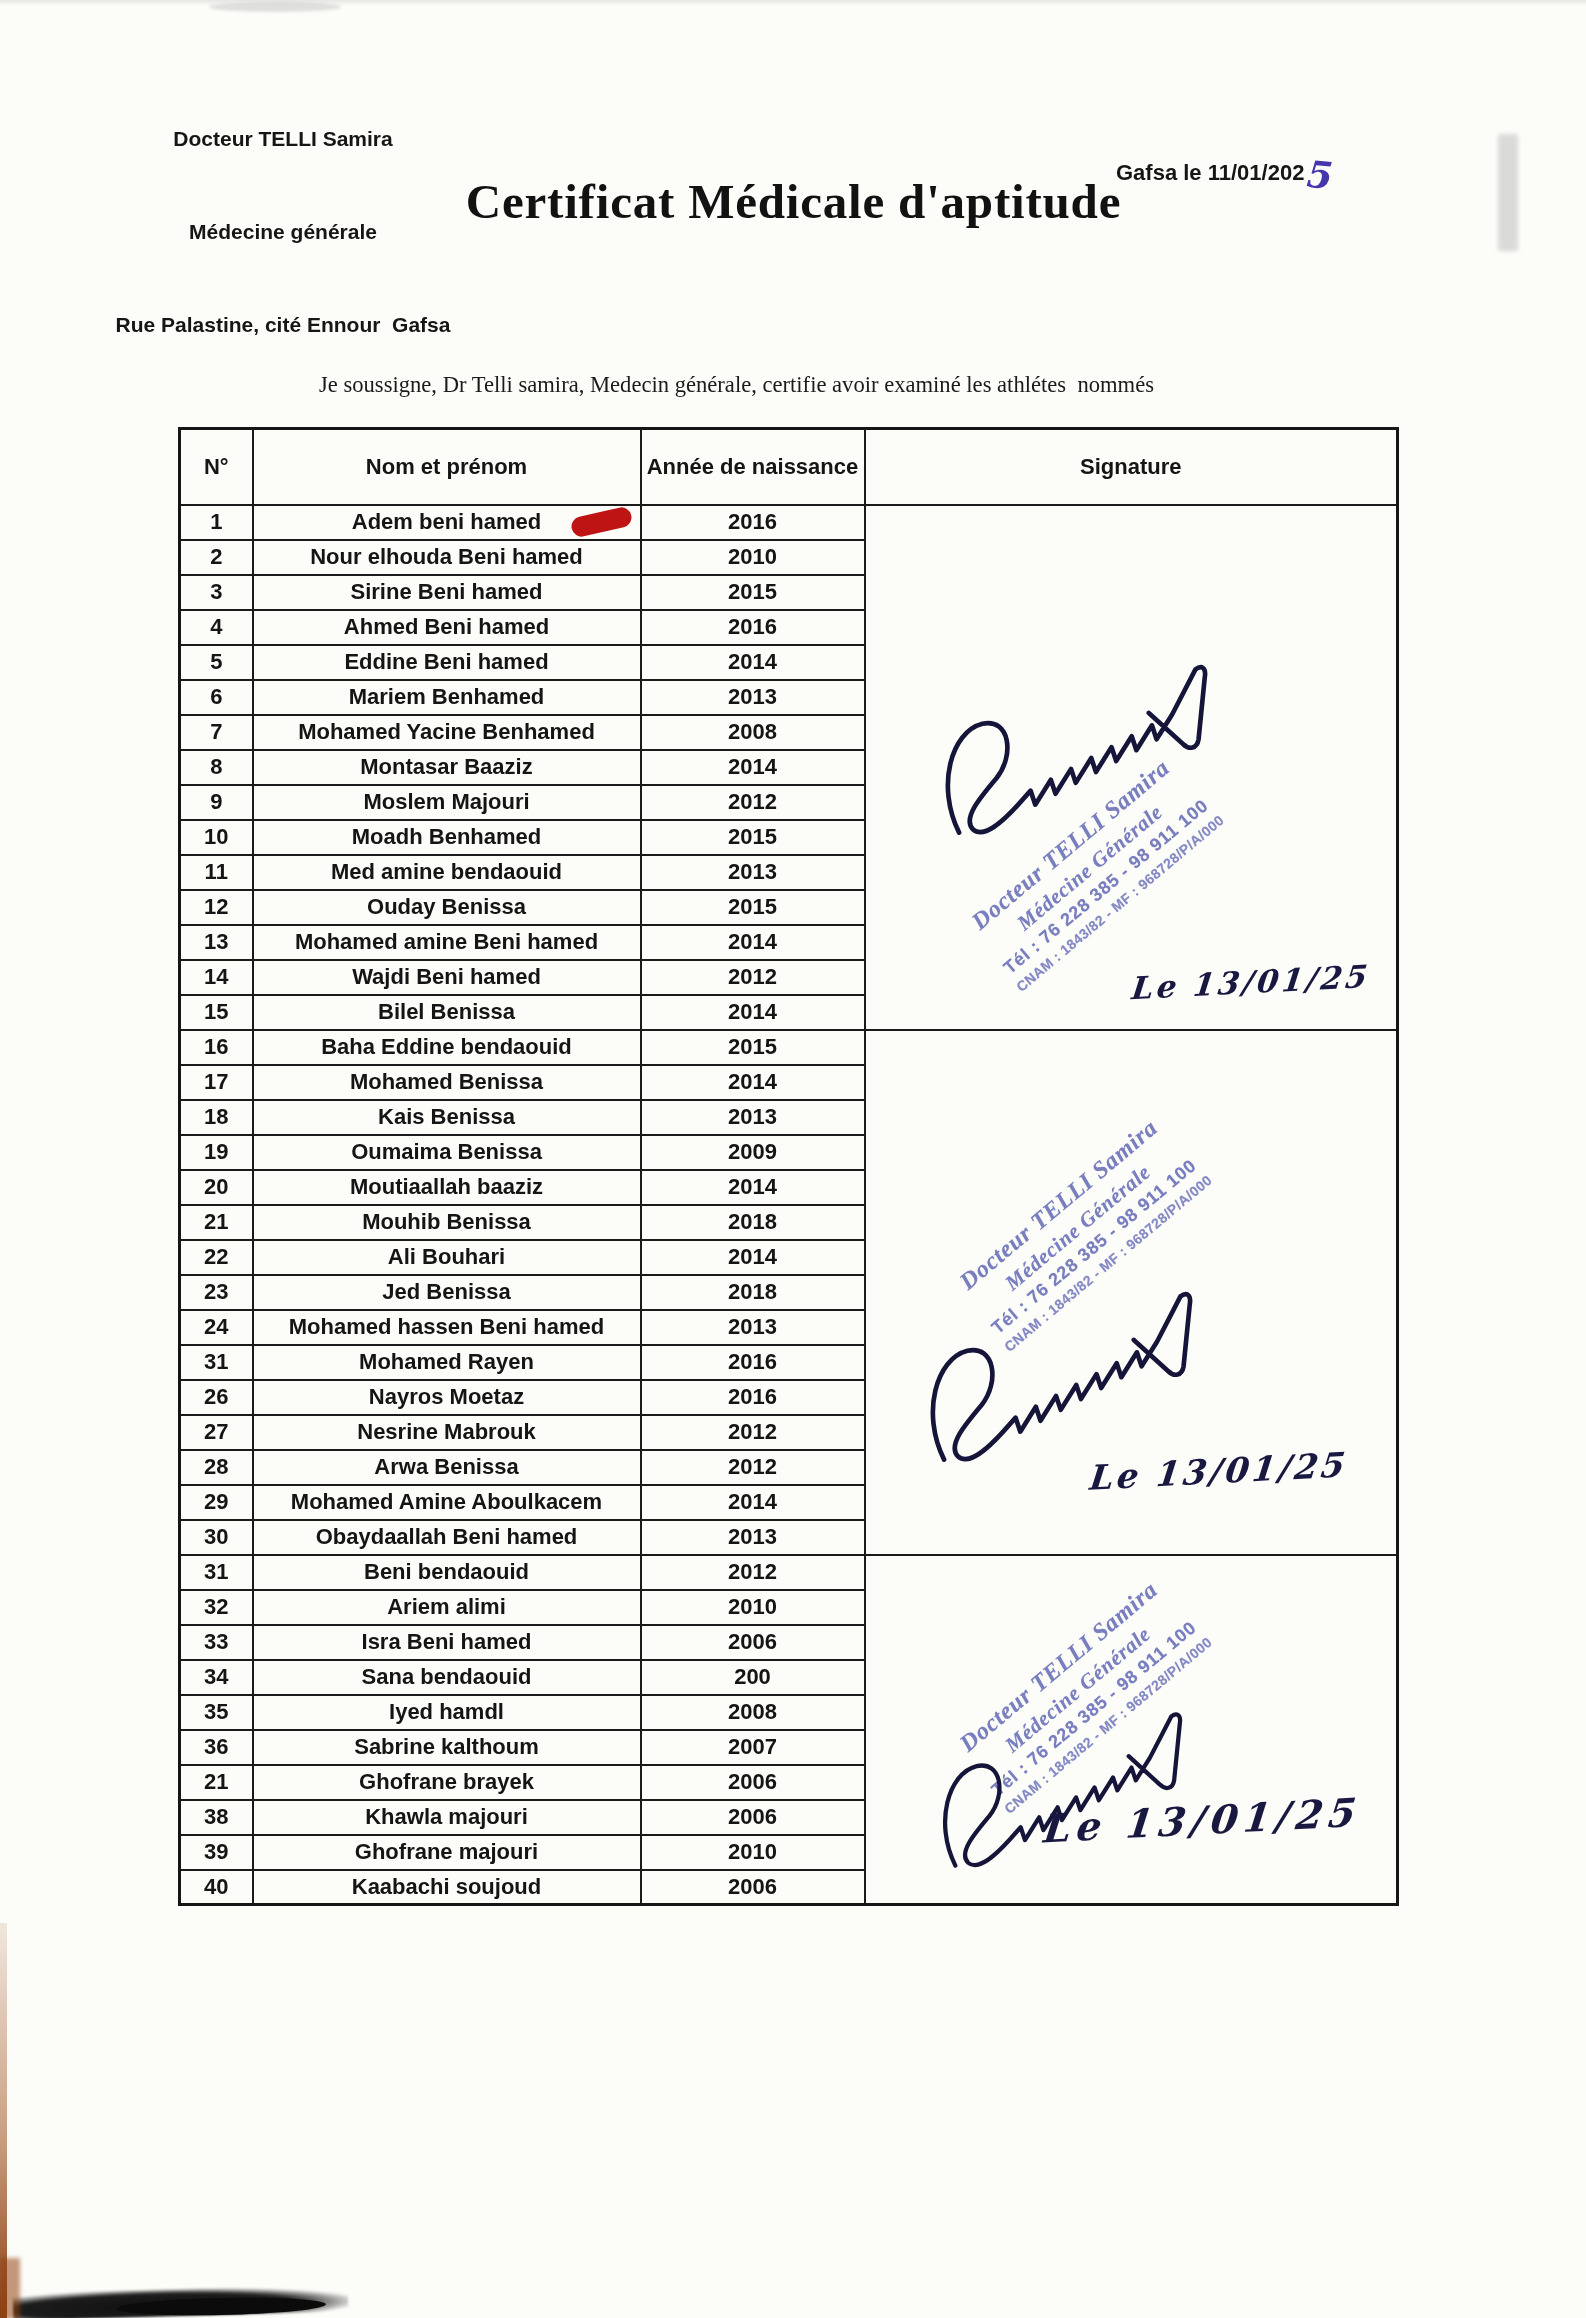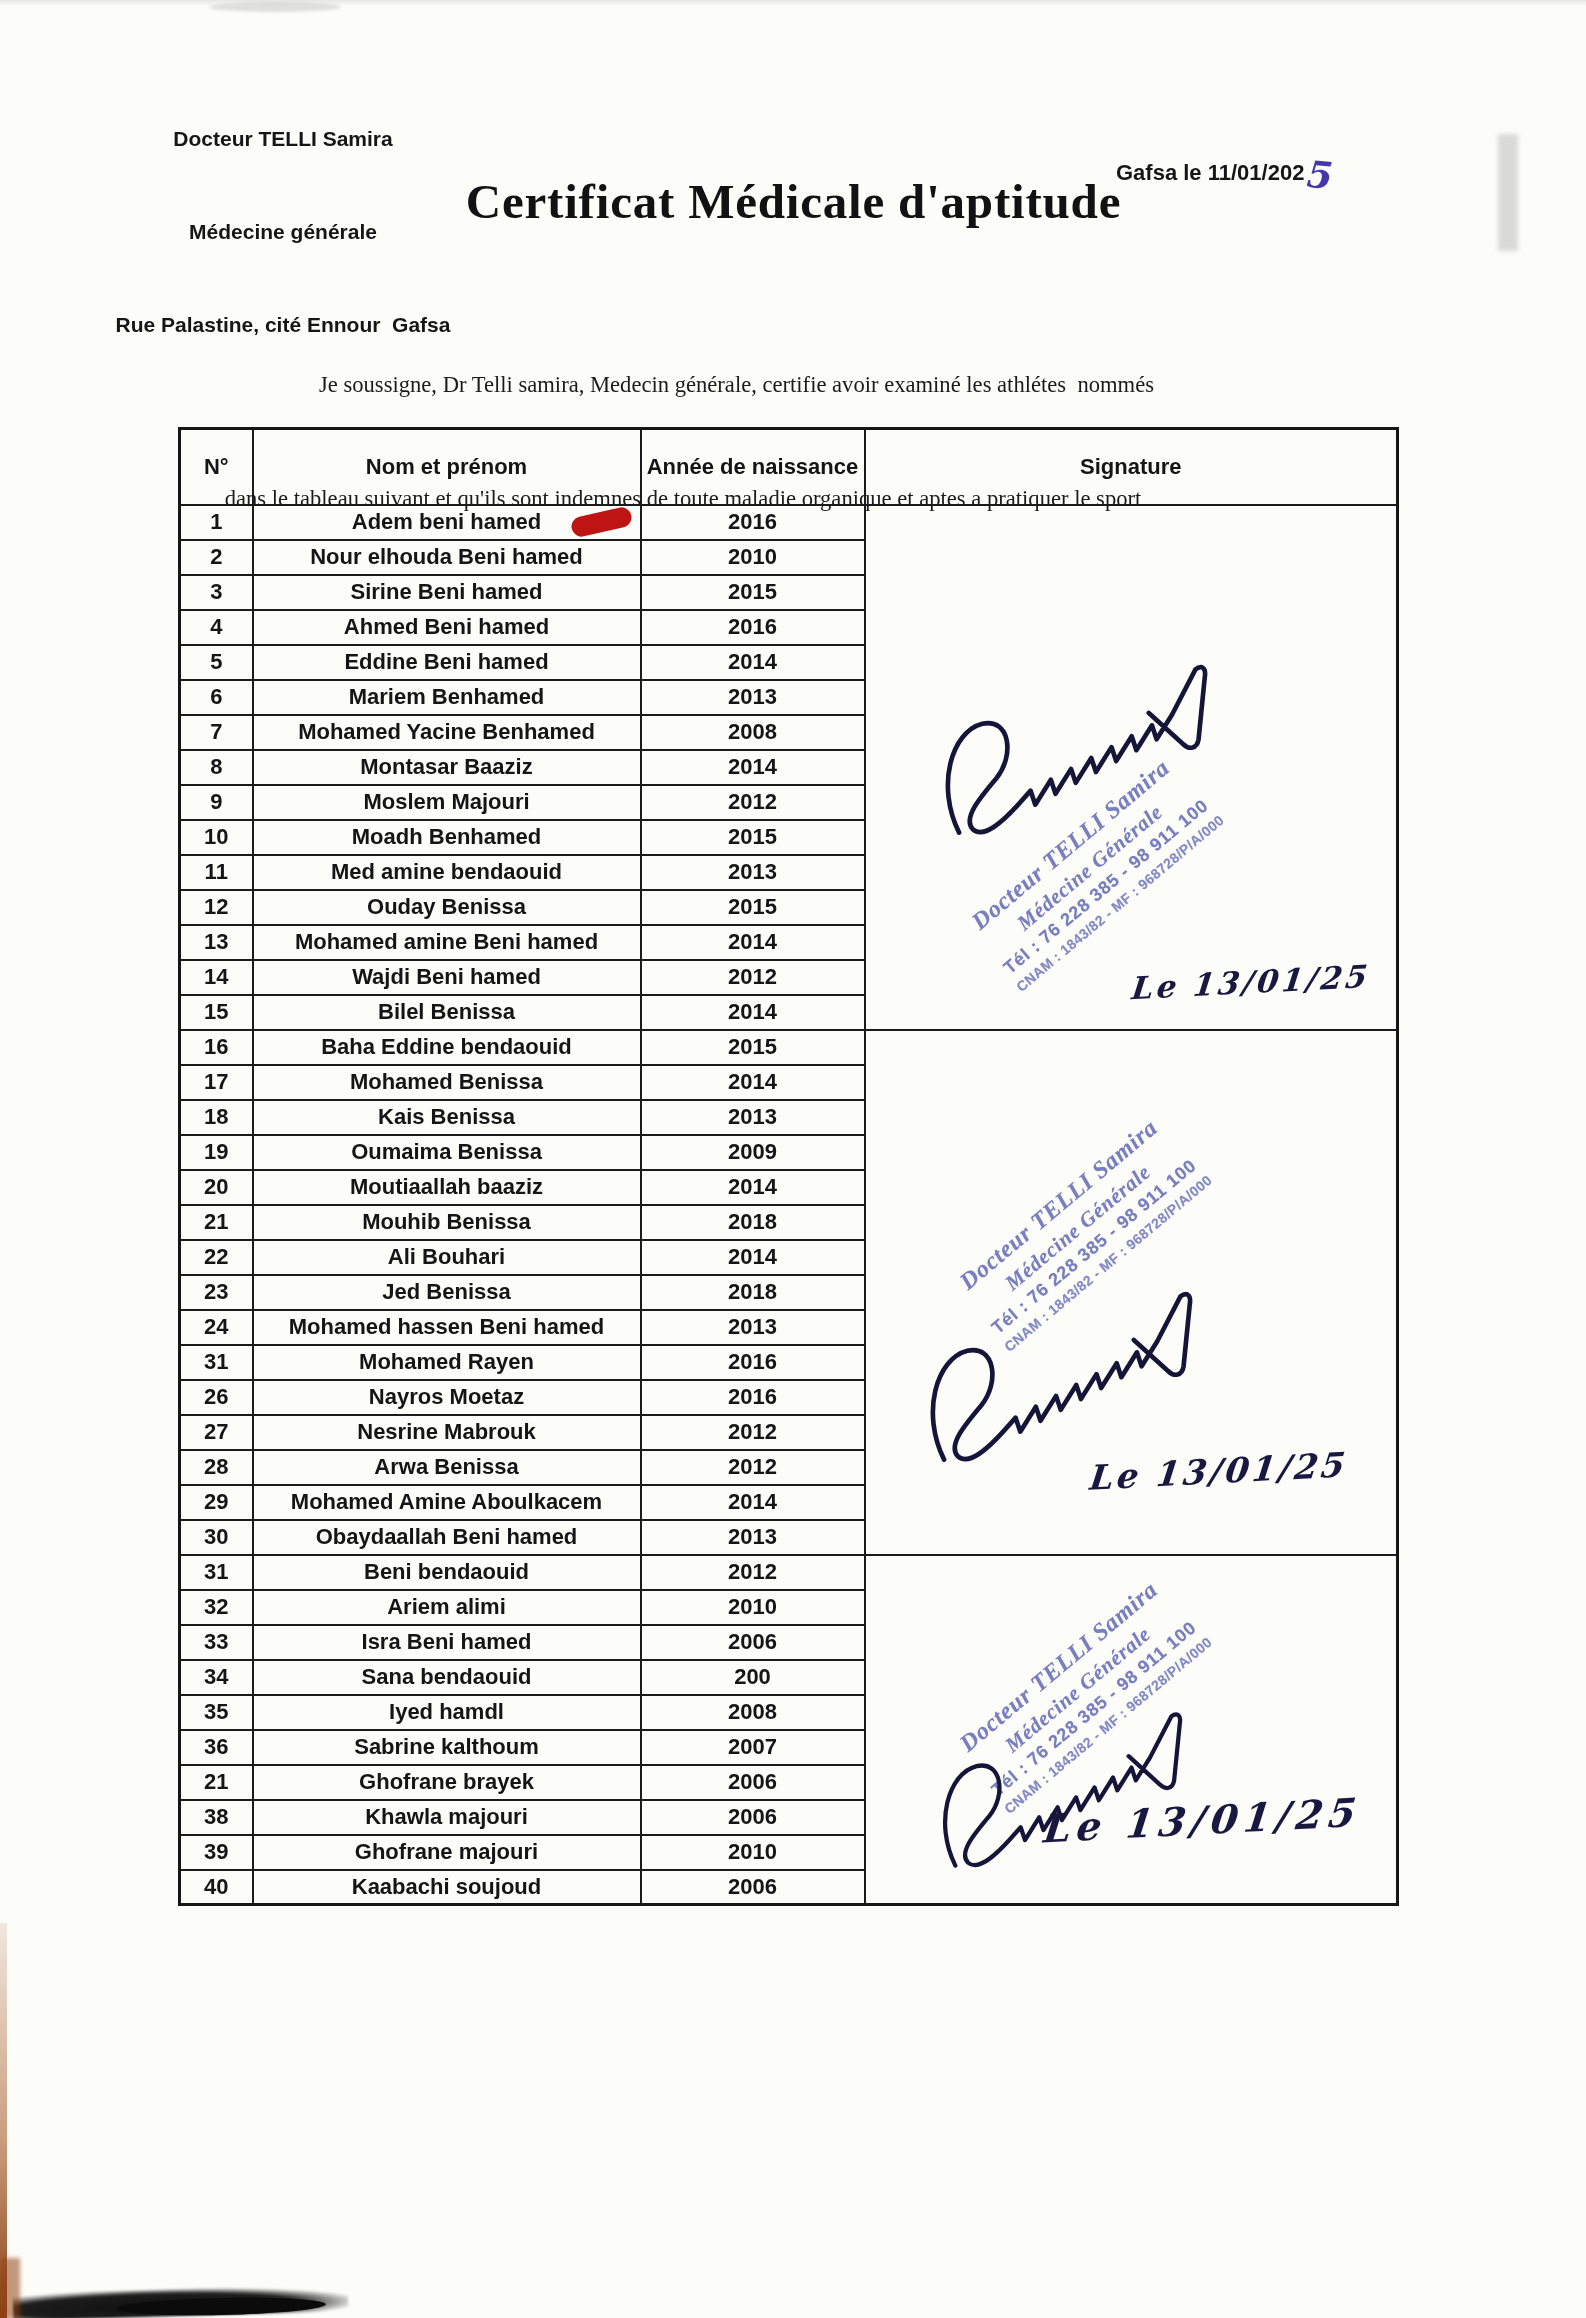--- a/index.html
+++ b/index.html
@@ -121,21 +121,20 @@
     <div>Médecine générale</div>
     <div>Rue Palastine, cité Ennour  Gafsa</div>
   </div>
 
   <div class="date-line"><span>Gafsa le 11/01/202</span><span class="hand-digit">5</span></div>
 
   <h1 class="title">Certificat Médicale d'aptitude</h1>
 
   <div class="intro">
     <div class="l1">Je soussigne, Dr Telli samira, Medecin générale, certifie avoir examiné les athlétes  nommés</div>
-    <div class="l2">dans le tableau suivant et qu'ils sont indemnes de toute maladie organique et aptes a pratiquer le sport</div>
   </div>
 
   <table class="cert-table">
     <colgroup>
       <col class="w-num">
         <col class="w-name">
         <col class="w-year">
         <col class="w-sig">
     </colgroup>
     <thead>

